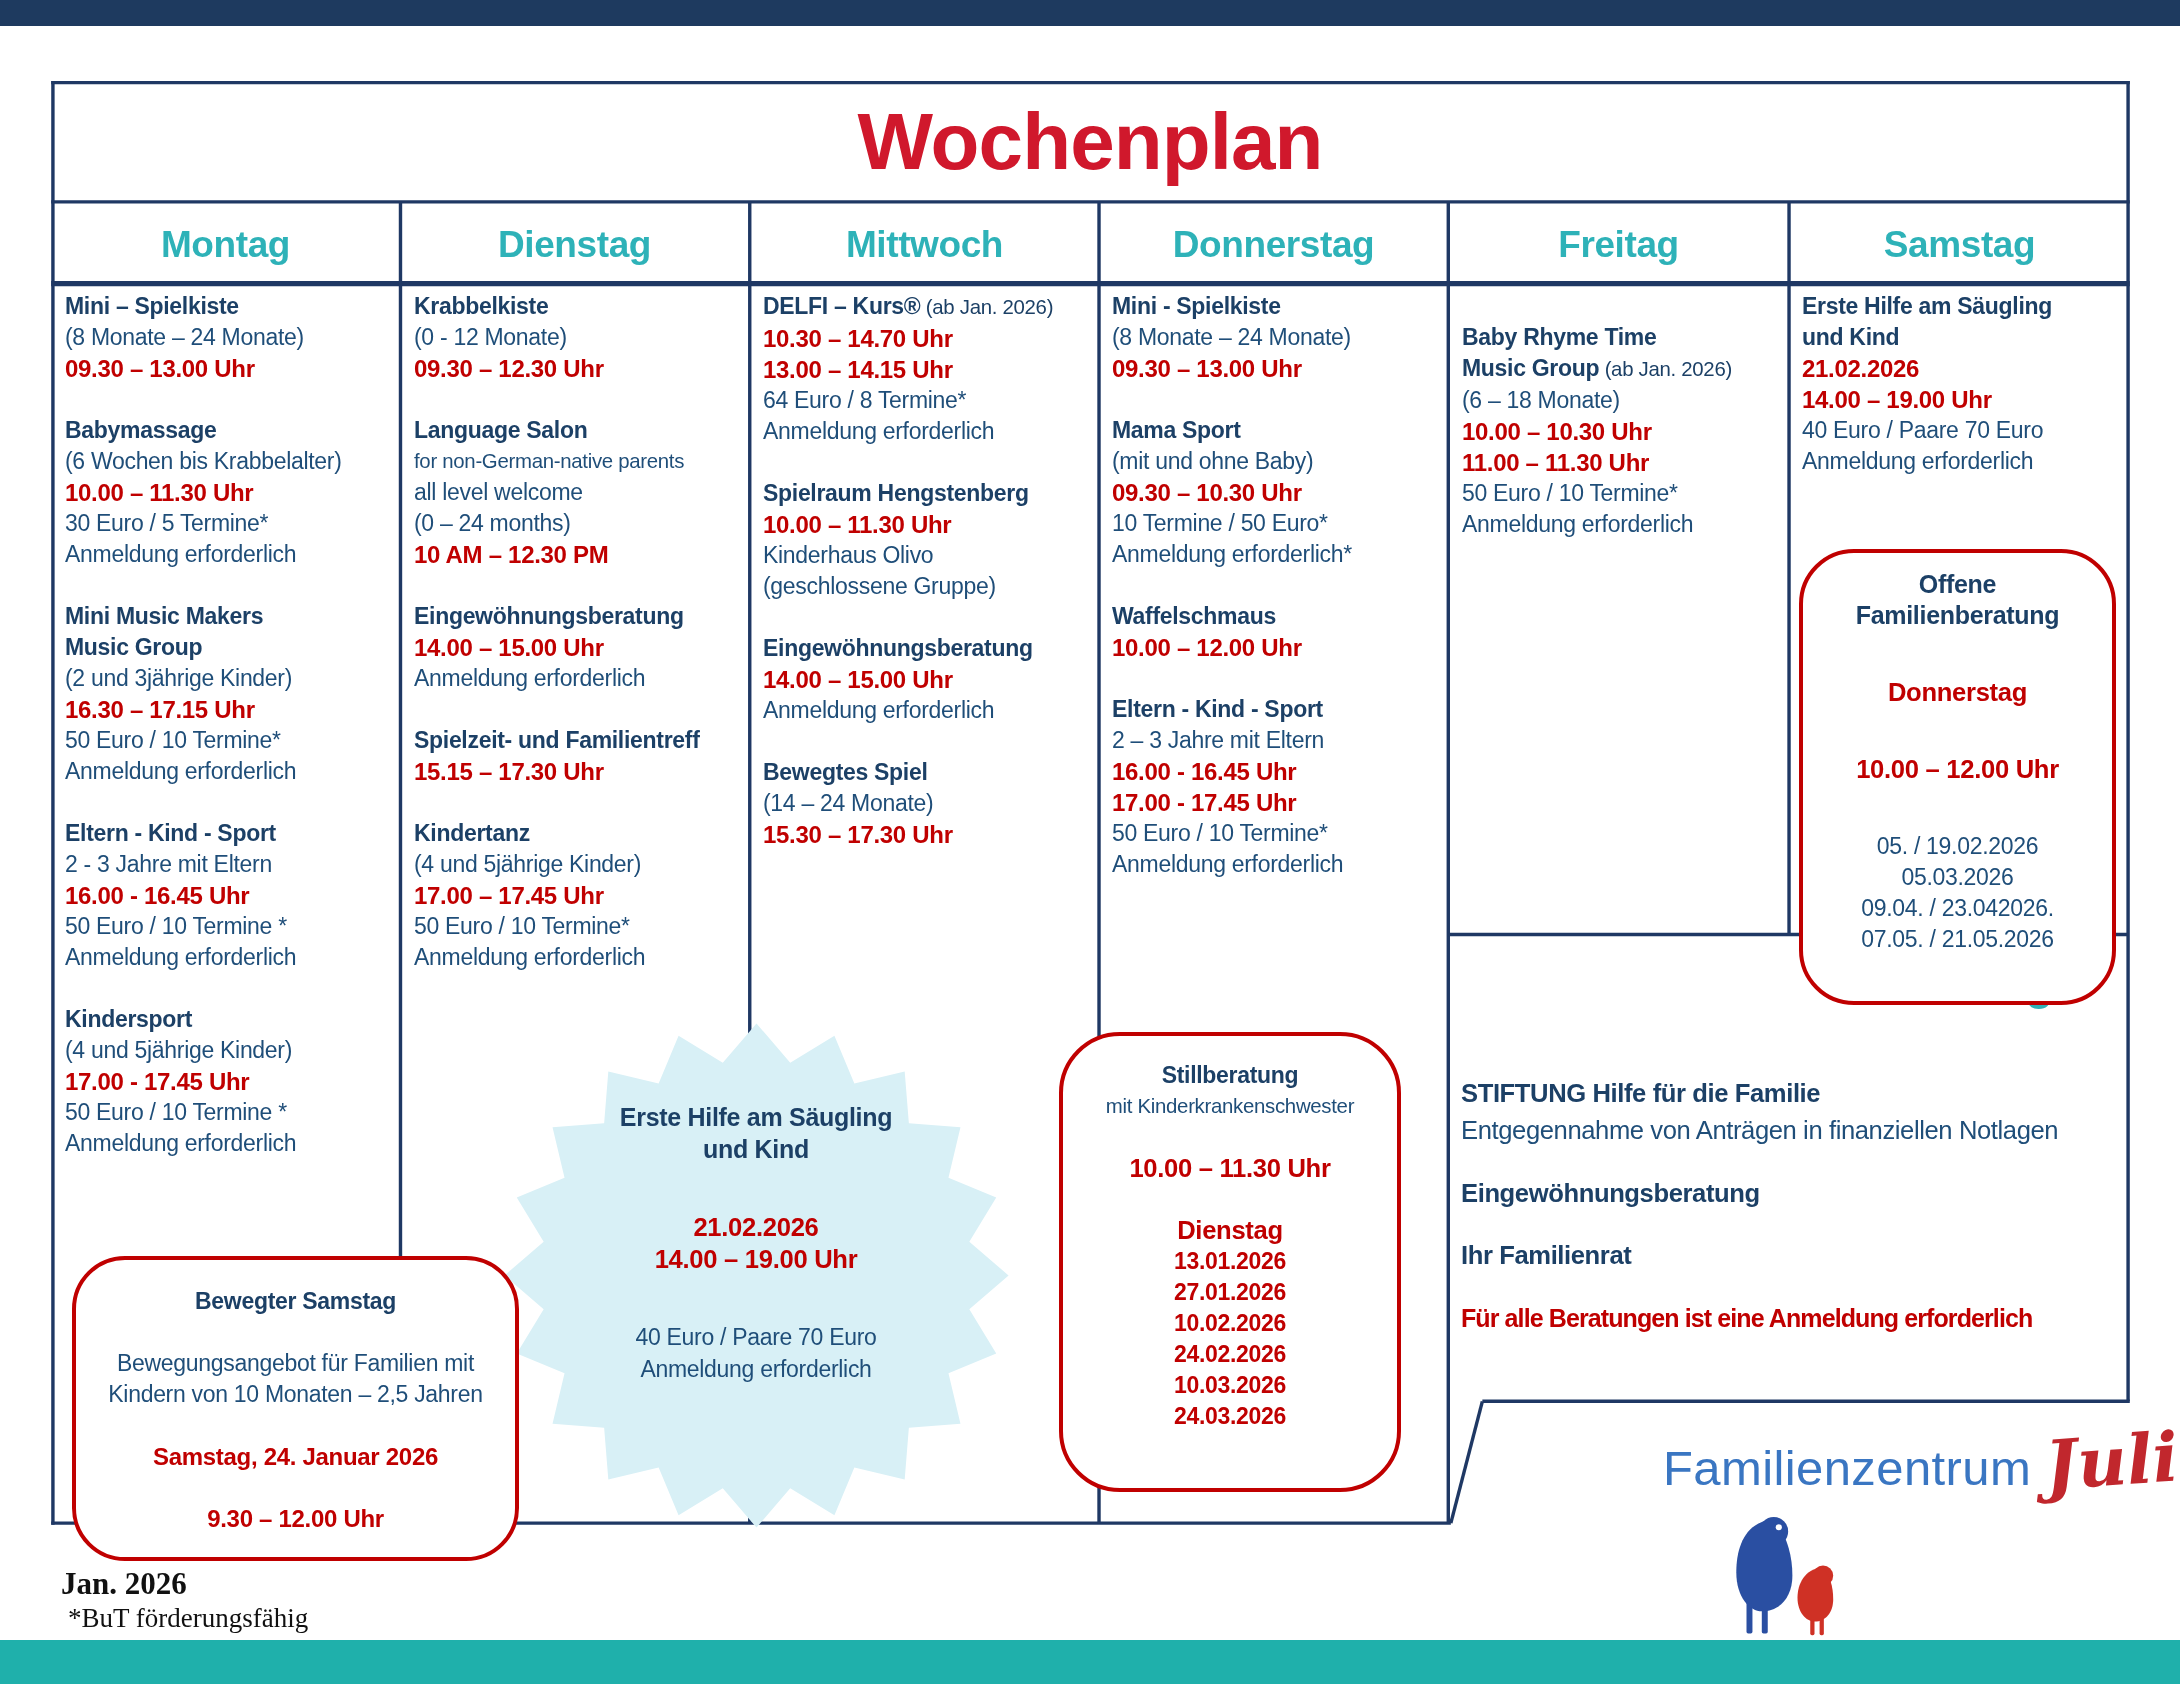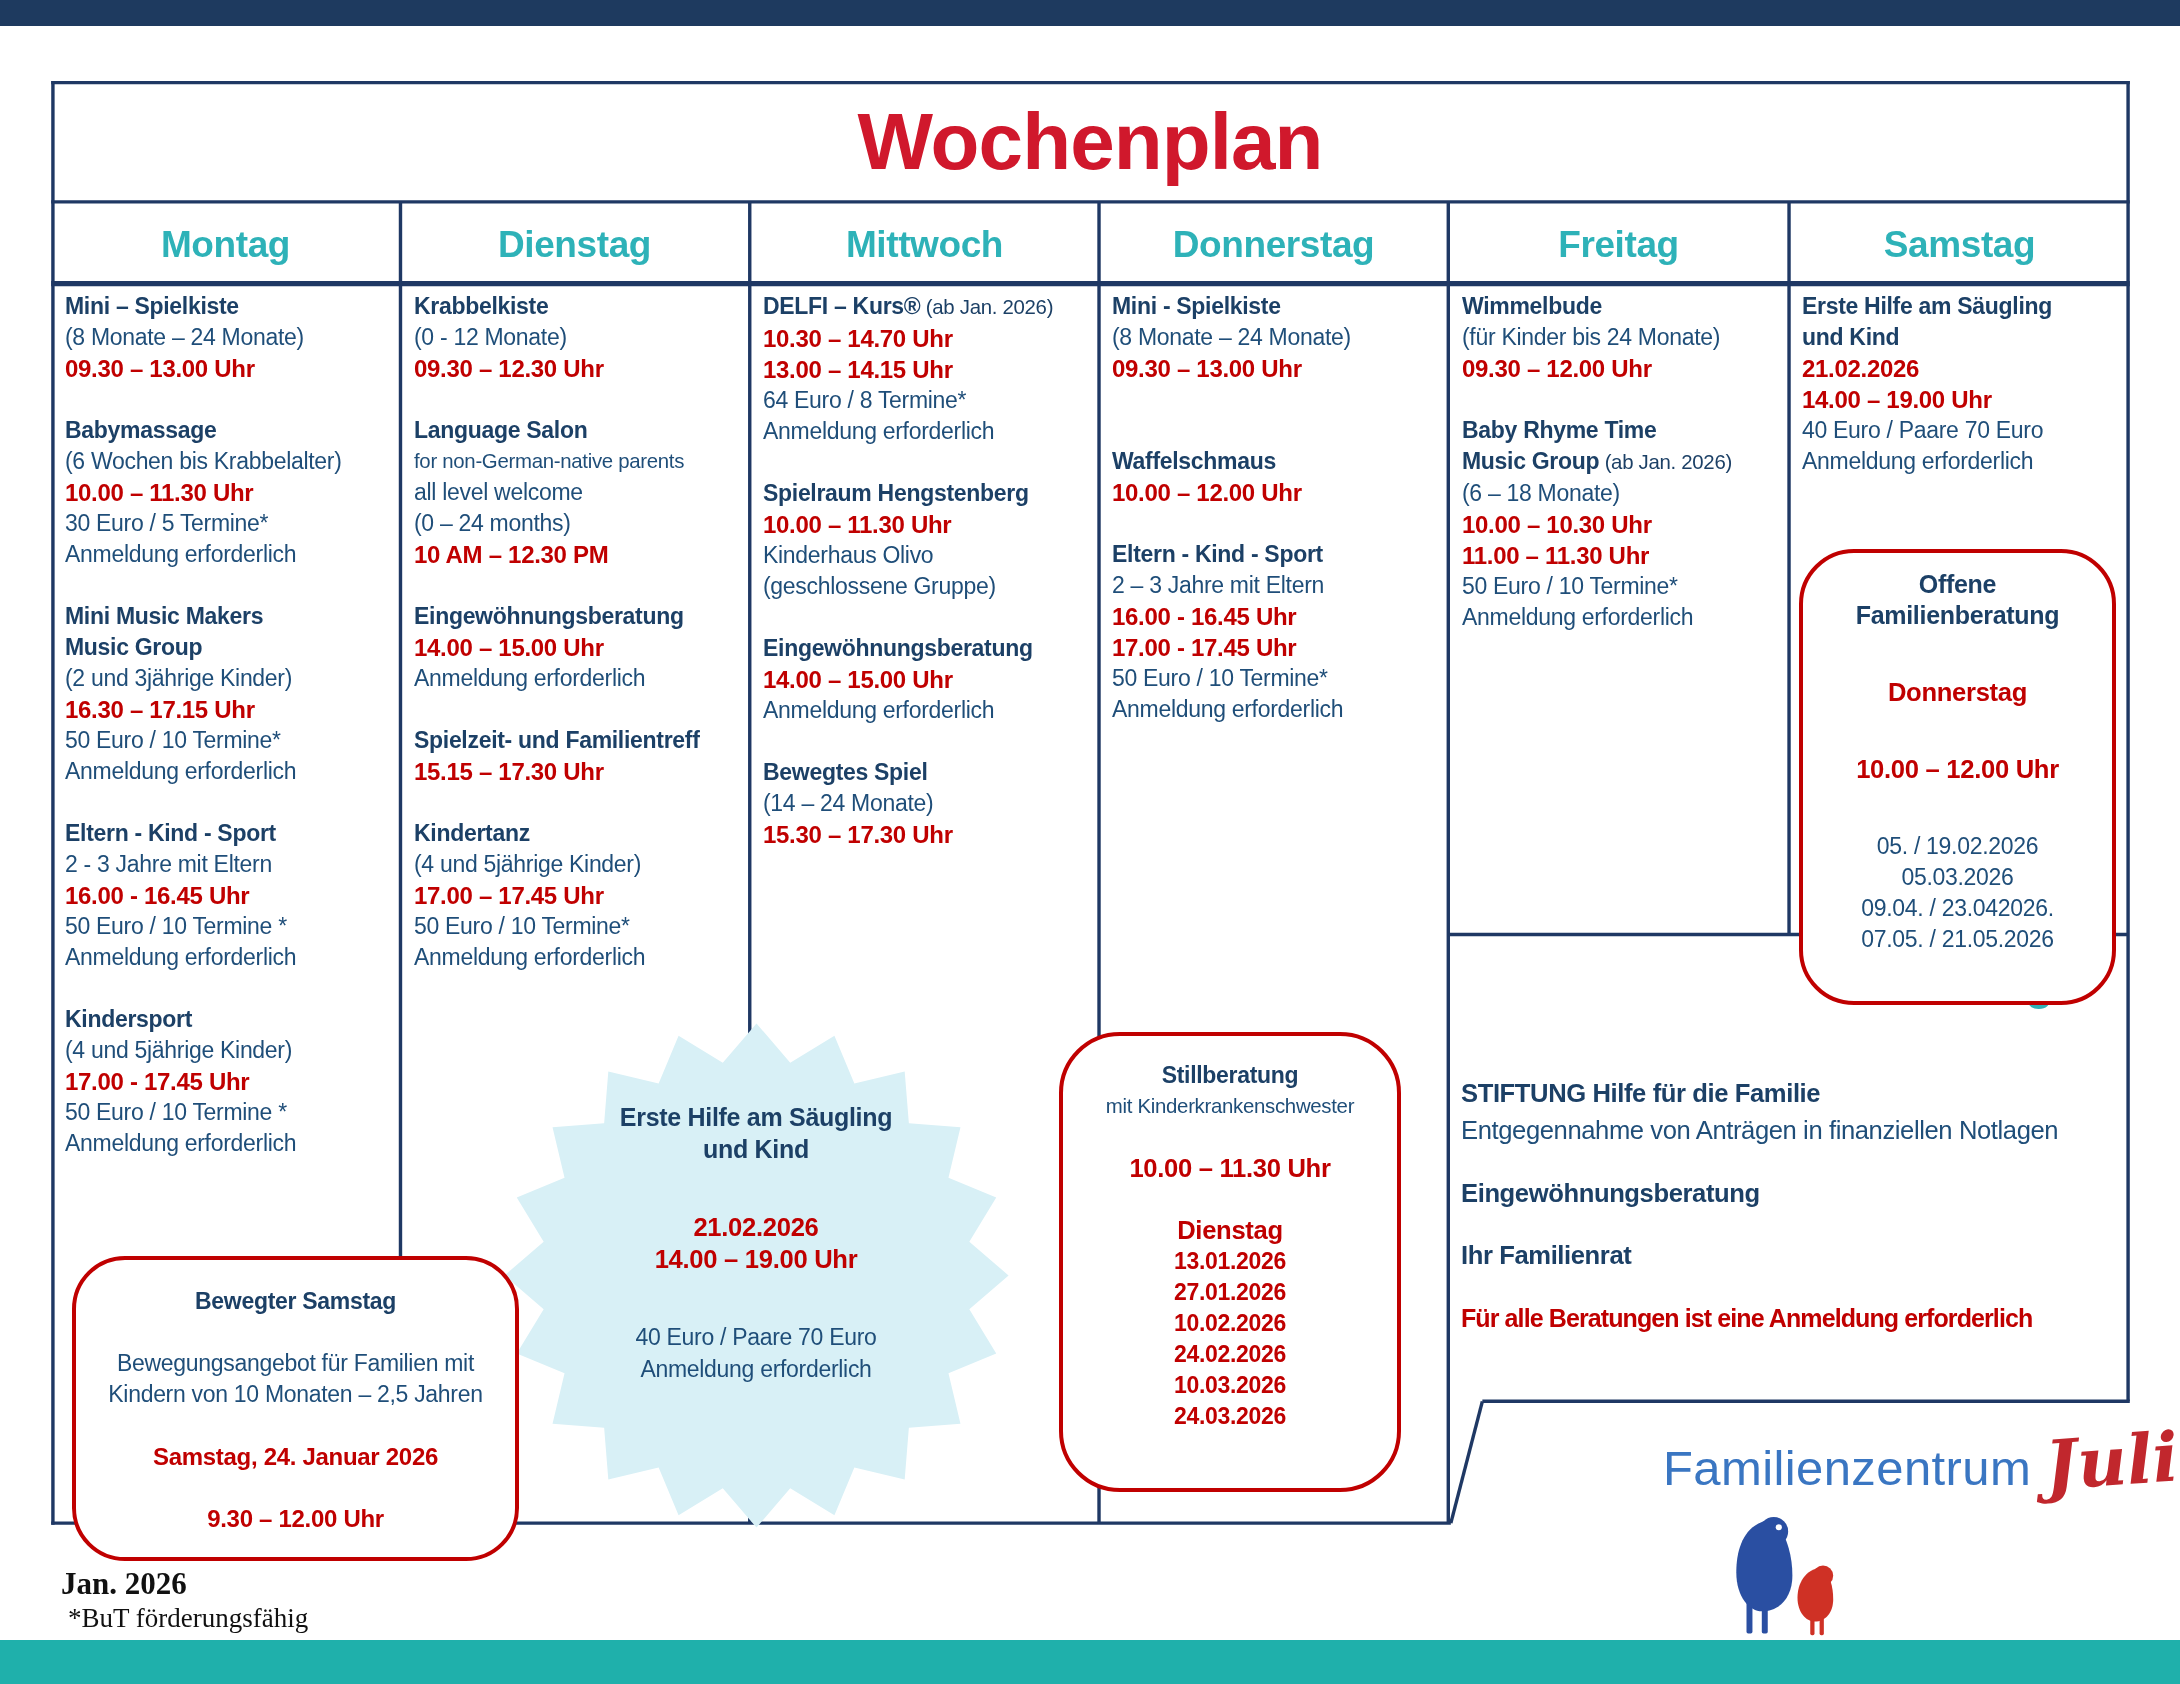--- a/index.html
+++ b/index.html
@@ -206,42 +206,44 @@
       </div>
     </div>
     <div class="abs dayhead" style="left: 1099px; width: 349px;">Donnerstag</div>
     <div class="abs daycol" style="left: 1112px; width: 324px;">
       <div>
         <div class="ln title">Mini - Spielkiste</div>
         <div class="ln">(8 Monate – 24 Monate)</div>
         <div class="ln red">09.30 – 13.00 Uhr</div>
       </div>
       <div class="gap"></div>
+      <div>
+        <div class="ln title">Mama Sport</div>
+        <div class="ln">(mit und ohne Baby)</div>
+        <div class="ln red">09.30 – 10.30 Uhr</div>
+        <div class="ln">10 Termine / 50 Euro*</div>
+        <div class="ln">Anmeldung erforderlich*</div>
+      </div>
       <div class="gap"></div>
       <div>
         <div class="ln title">Waffelschmaus</div>
         <div class="ln red">10.00 – 12.00 Uhr</div>
       </div>
       <div class="gap"></div>
       <div>
         <div class="ln title">Eltern - Kind - Sport</div>
         <div class="ln">2 – 3 Jahre mit Eltern</div>
         <div class="ln red">16.00 - 16.45 Uhr</div>
         <div class="ln red">17.00 - 17.45 Uhr</div>
         <div class="ln">50 Euro / 10 Termine*</div>
         <div class="ln">Anmeldung erforderlich</div>
       </div>
     </div>
     <div class="abs dayhead" style="left: 1448px; width: 341px;">Freitag</div>
     <div class="abs daycol" style="left: 1462px; width: 315px;">
-      <div>
-        <div class="ln title">Wimmelbude</div>
-        <div class="ln">(für Kinder bis 24 Monate)</div>
-        <div class="ln red">09.30 – 12.00 Uhr</div>
-      </div>
       <div class="gap"></div>
       <div>
         <div class="ln title">Baby Rhyme Time</div>
         <div class="ln title">Music Group<span class="suf"> (ab Jan. 2026)</span></div>
         <div class="ln">(6 – 18 Monate)</div>
         <div class="ln red">10.00 – 10.30 Uhr</div>
         <div class="ln red">11.00 – 11.30 Uhr</div>
         <div class="ln">50 Euro / 10 Termine*</div>
         <div class="ln">Anmeldung erforderlich</div>
       </div>

